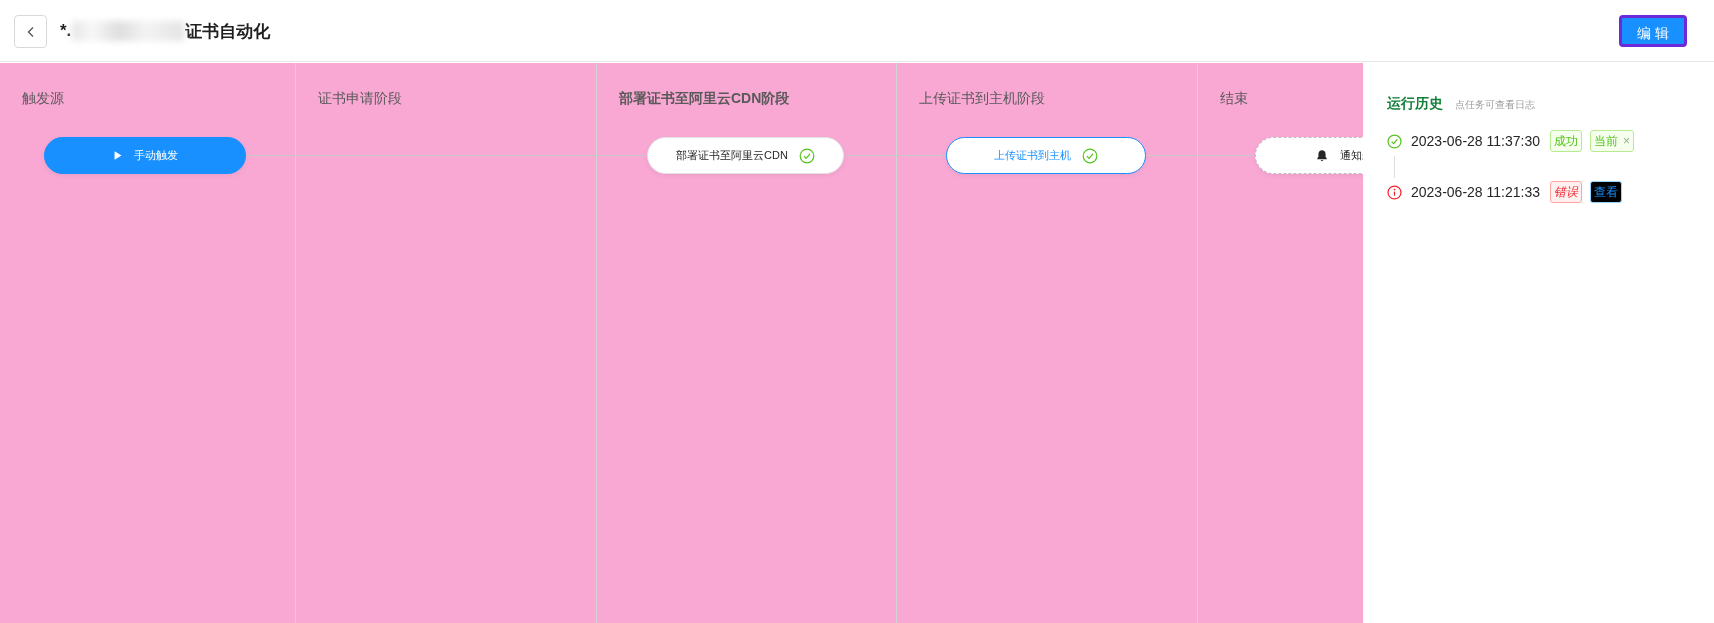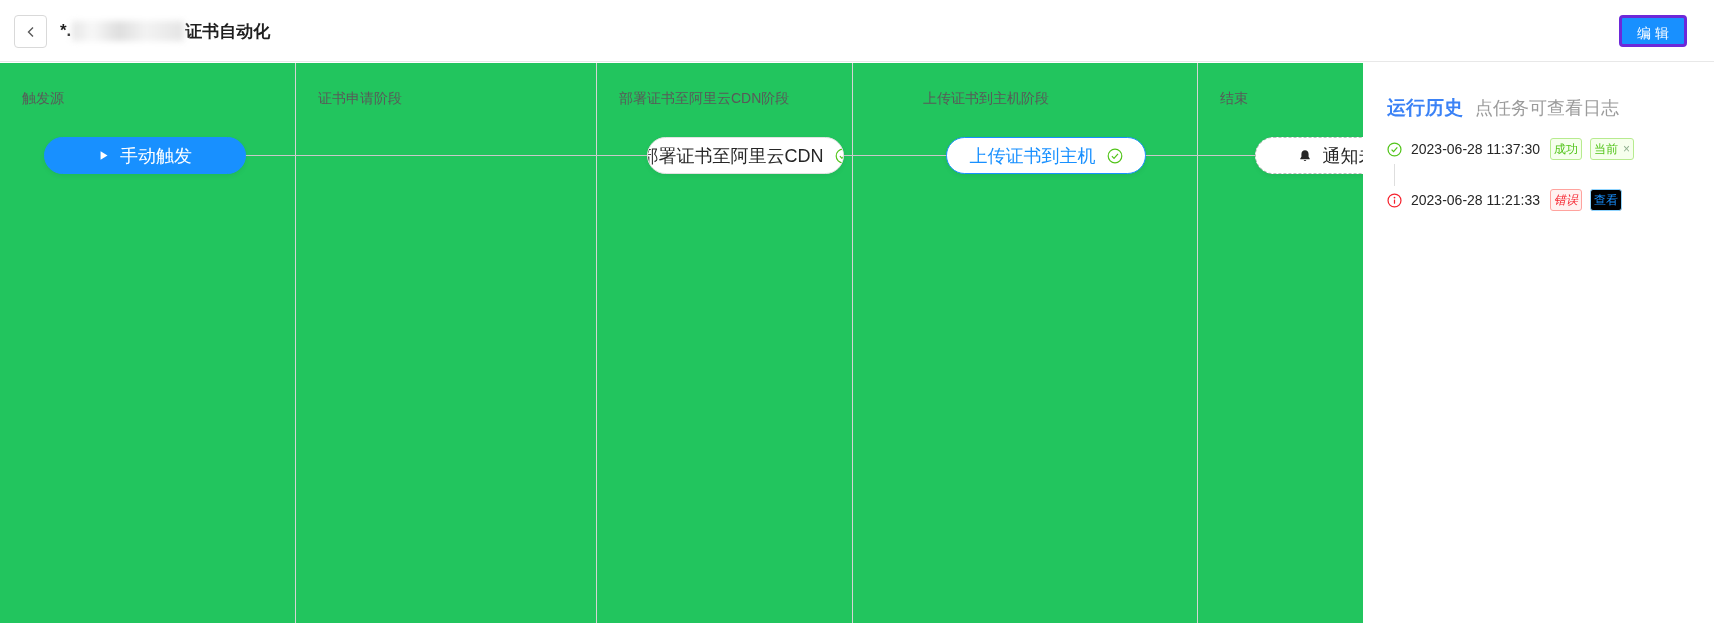--- a/index.html
+++ b/index.html
@@ -34,53 +34,53 @@
   }
   .edit-btn {
     position:absolute; right:27px; top:15px; height:32px; padding:0 15px;
     background:#1890ff; border:3px solid #6d28d9; border-radius:4px;
     color:#fff; font-size:14px; line-height:30px; cursor:pointer;
   }
 
   
   .pipeline {
     position:absolute; top:63px; left:0; width:1714px; bottom:0;
-    background:#22c55e; z-index:1;
+    background:#f9a8d4; z-index:1;
   }
   .col { position:absolute; top:0; bottom:0; }
   .col + .col { border-left:1px solid #d4d4d4; }
   .col-label {
     padding:27px 0 0 22px; font-size:14px; color:#595959; white-space:nowrap; overflow:hidden;
   }
   .connector {
     position:absolute; top:92px; left:145px; width:1212px; height:1px;
     background:#c9c9c9; z-index:1;
   }
   .node {
     position:absolute; top:74px; height:37px; z-index:2;
     display:flex; align-items:center; justify-content:center; gap:11px;
     background:#fff; border:1px solid #e2e2e2; border-radius:19px;
-    font-size:18px; color:#262626; cursor:pointer;
+    font-size:11px; color:#262626; cursor:pointer;
     box-shadow:0 2px 5px rgba(0,0,0,.06); white-space:nowrap; overflow:hidden;
   }
   .node-trigger { left:44px; width:202px; background:#1890ff; border-color:#1890ff; color:#fff; }
   .node-1 { left:356px; width:178px; }
   .node-2 { left:647px; width:197px; }
   .node-3 { left:946px; width:200px; border-color:#1890ff; color:#1890ff; }
   .node-4 { left:1255px; width:200px; border-style:dashed; border-color:#bfbfbf; }
   .icon16 { width:16px; height:16px; flex:none; }
 
   
   .panel {
     position:absolute; top:63px; left:1363px; width:351px; bottom:0;
     background:#fff; z-index:5; padding:32px 0 0 24px;
   }
   .panel-head { display:flex; align-items:baseline; }
-  .panel-title { font-size:19px; font-weight:700; color:#3b82f6; }
-  .panel-subtitle { font-size:18px; color:#9b9b9b; margin-left:12px; }
+  .panel-title { font-size:14px; font-weight:700; color:#15803d; }
+  .panel-subtitle { font-size:10px; color:#9b9b9b; margin-left:12px; }
   .run-list { position:relative; margin-top:16px; }
   .timeline-line {
     position:absolute; left:7px; top:27px; width:1px; height:22px;
     background:#dedede;
   }
   .run-row {
     display:flex; align-items:center; margin-bottom:27px; height:24px;
   }
   .run-icon { width:15px; height:15px; flex:none; }
   .run-time { font-size:14px; color:#262626; margin-left:9px; }
@@ -112,24 +112,24 @@
 </div>
 
 <div class="pipeline">
 
   <div class="col" style="left:0; width:295px;">
     <div class="col-label">触发源</div>
   </div>
   <div class="col" style="left:295px; width:301px;">
     <div class="col-label">证书申请阶段</div>
   </div>
-  <div class="col" style="left:596px; width:300px;">
+  <div class="col" style="left:596px; width:300px;font-weight:bold;">
     <div class="col-label">部署证书至阿里云CDN阶段</div>
   </div>
-  <div class="col" style="left:852px; width:301px;padding-left:48px;">
+  <div class="col" style="left:896px; width:301px;">
     <div class="col-label">上传证书到主机阶段</div>
   </div>
   <div class="col" style="left:1197px; width:517px;">
     <div class="col-label">结束</div>
   </div>
 
   <div class="connector"></div>
 
   <div class="node node-trigger">
     <svg class="icon" width="11" height="11" viewBox="0 0 12 12">

